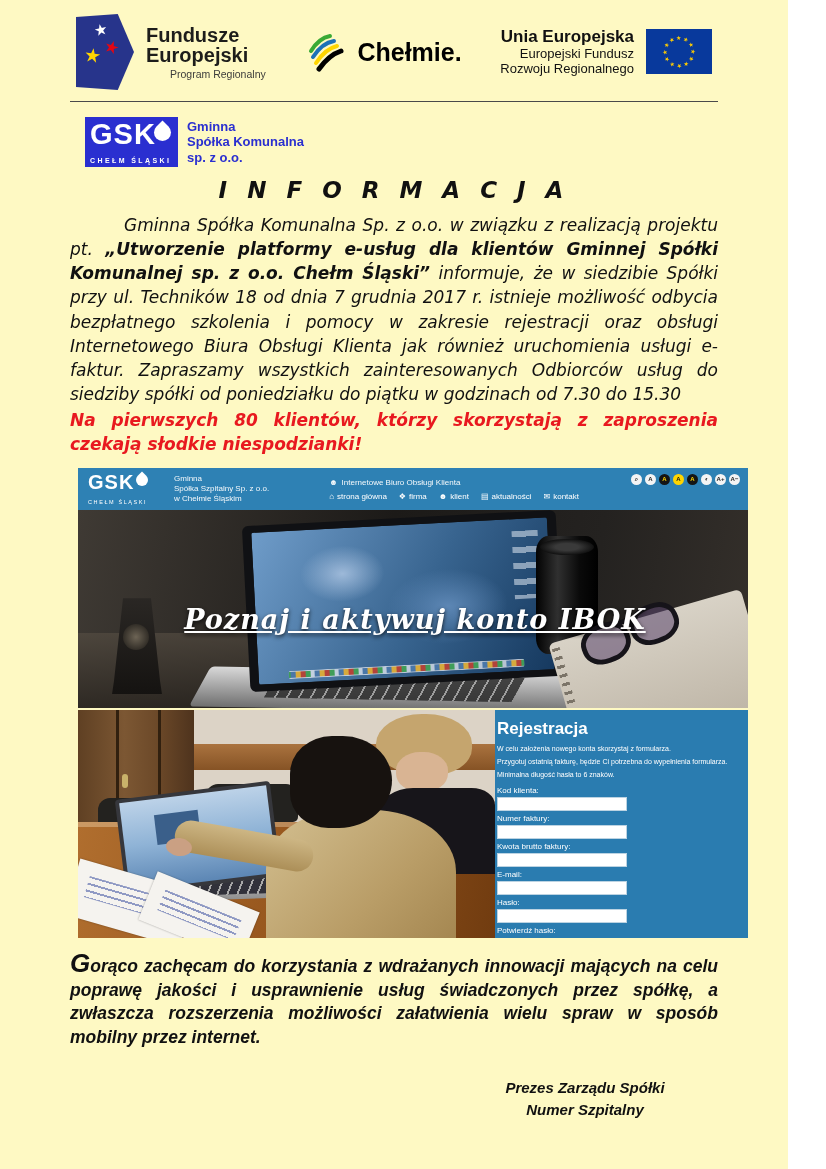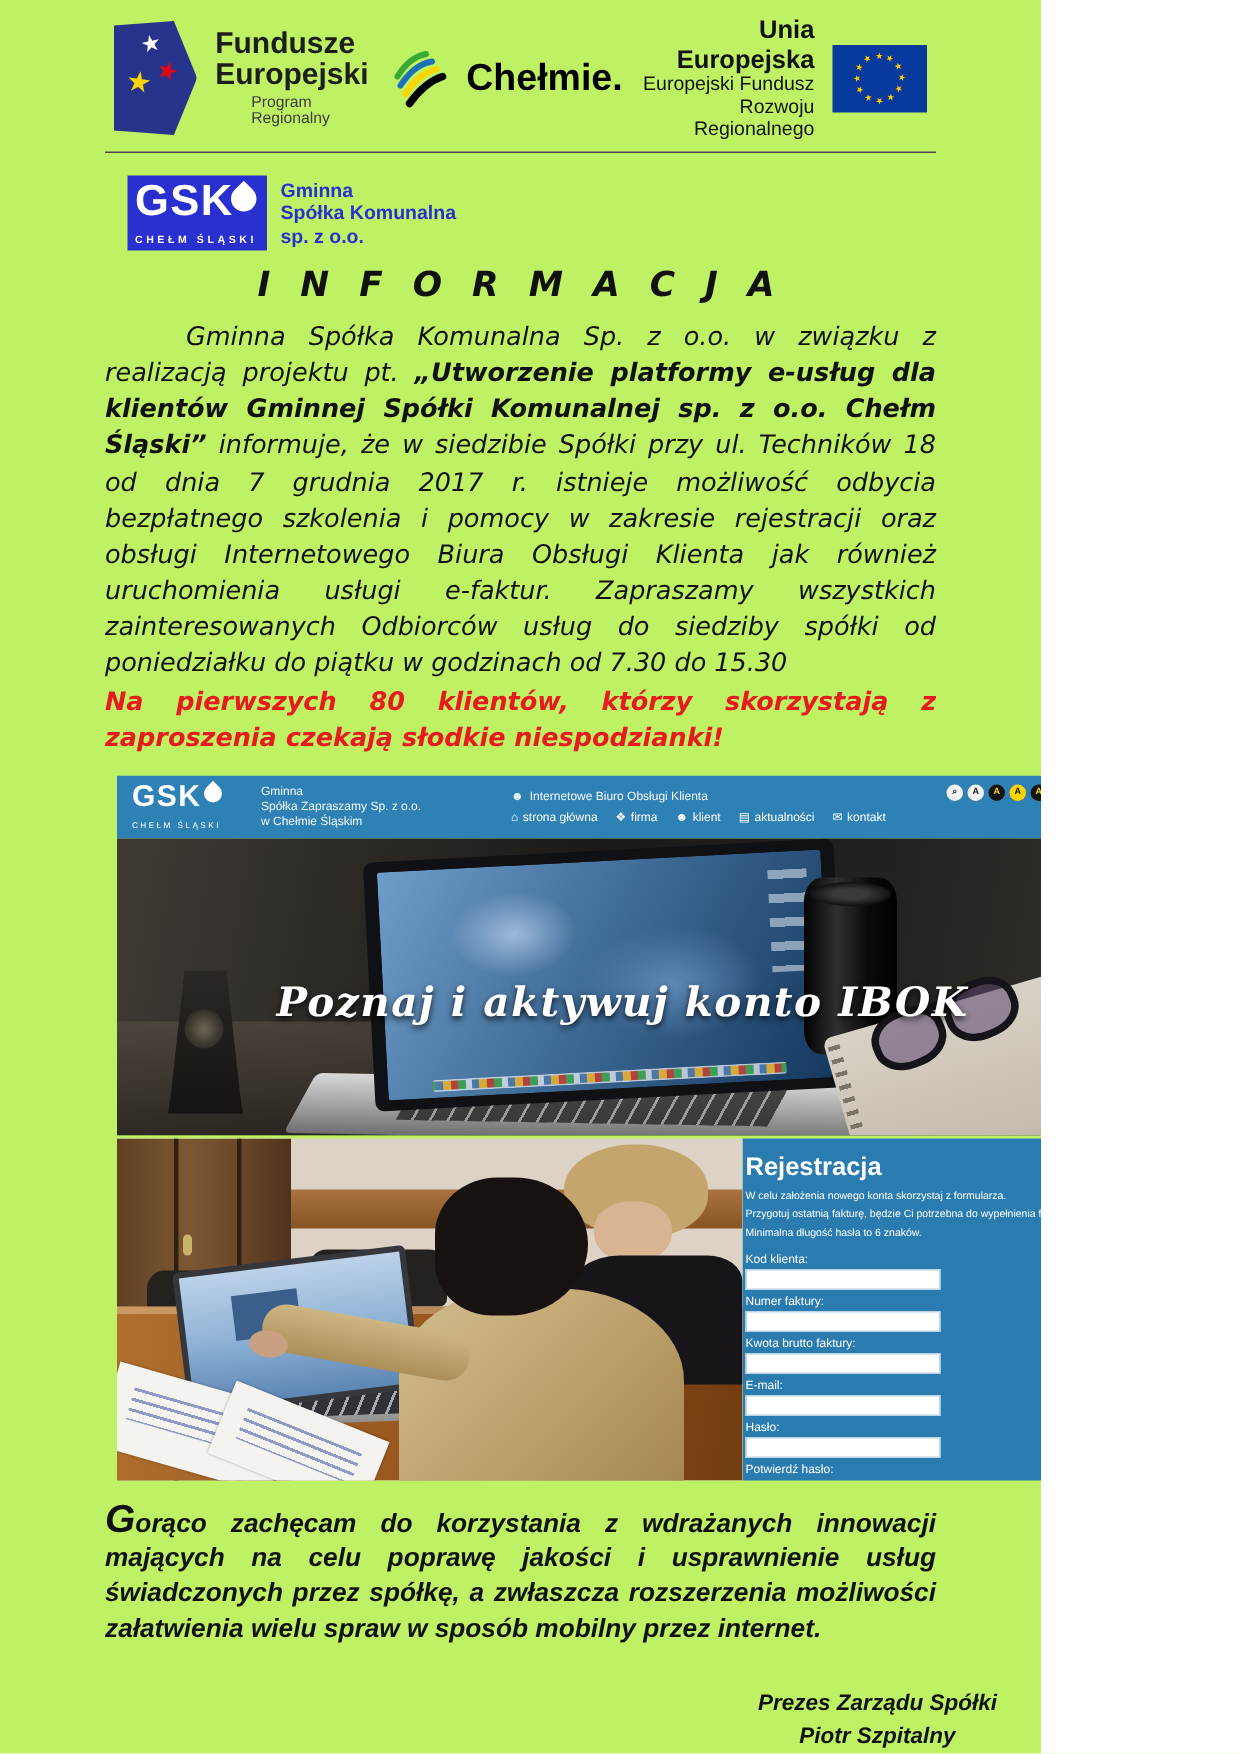--- a/index.html
+++ b/index.html
@@ -1,16 +1,16 @@
 <!DOCTYPE html>
 <html><head>
 <meta charset="utf-8">
 <style>
   html,body{margin:0;padding:0;background:#fff;}
-  .page{position:relative;width:694px;height:1169px;background:#bef264;overflow:hidden;
+  .page{position:relative;width:788px;height:1169px;background:#fef9c3;overflow:hidden;
         font-family:"Liberation Sans",sans-serif;color:#111;}
 
   
   .logos{display:flex;align-items:center;justify-content:space-between;margin:10px 76px 0;height:84px;}
   .fe-logo{display:flex;align-items:center;gap:12px;}
   .fe-flag{position:relative;width:58px;height:76px;background:#27348b;
            clip-path:polygon(0 4%,72% 0,100% 50%,72% 100%,0 96%);}
   .fe-star{position:absolute;font-size:15px;line-height:15px;}
   .fe-star::before{content:"★";}
   .fe-star.w{color:#fff;left:18px;top:8px;transform:rotate(-12deg);}
@@ -111,21 +111,21 @@
      background:repeating-linear-gradient(#7b7468 0 3px,rgba(0,0,0,0) 3px 9px);}
   .glasses{position:absolute;right:60px;bottom:60px;width:110px;height:36px;transform:rotate(-22deg);}
   .glens{position:absolute;width:40px;height:30px;border:5px solid #16141a;border-radius:45%;background:rgba(90,70,110,.55);}
   .glens.l{left:0;} .glens.r{right:8px;}
   .gbridge{position:absolute;left:40px;top:4px;width:24px;height:5px;background:#16141a;}
   .trophy{position:absolute;left:34px;bottom:14px;width:50px;height:96px;
      background:linear-gradient(#2a2724,#151311);clip-path:polygon(22% 0,78% 0,96% 86%,100% 100%,0 100%,4% 86%);}
   .trophy::before{content:"";position:absolute;left:11px;top:26px;width:26px;height:26px;border-radius:50%;
      background:radial-gradient(#6d6455,#2e2a24 75%);}
   .overlay-text{position:absolute;left:4px;right:0;top:94px;text-align:center;color:#fff;
-     font:italic bold 27px "DejaVu Serif",serif;text-shadow:0 2px 4px rgba(0,0,0,.8);letter-spacing:1px;}
+     font:italic bold 27px "DejaVu Serif",serif;text-shadow:0 2px 4px rgba(0,0,0,.8);letter-spacing:1px;text-decoration:underline;}
 
   
   .bottom-row{display:flex;margin:2px 0 0 78px;width:670px;height:228px;}
   .photo2{position:relative;width:417px;height:100%;background:#dcd3c6;overflow:hidden;flex:0 0 auto;}
   .cabinet{position:absolute;left:0;top:0;width:116px;height:100%;
      background:linear-gradient(90deg,#5f4023 0%,#7c5733 40%,#6b4828 70%,#4e331d 100%);}
   .cab-line{position:absolute;top:0;bottom:0;width:3px;background:#31200f;}
   .cab-line.a{left:38px;} .cab-line.b{left:80px;}
   .keyhole{position:absolute;left:44px;top:64px;width:6px;height:14px;background:#c9b26a;border-radius:3px;}
   .rail{position:absolute;left:116px;top:34px;right:0;height:26px;background:linear-gradient(#aa733f,#865325);}
@@ -244,21 +244,21 @@
 
   <div class="site">
     <div class="site-header">
       <div class="s-logo">
         <span class="s-abbr">GSK</span>
         <span class="s-drop"></span>
         <span class="s-city">CHEŁM ŚLĄSKI</span>
       </div>
       <div class="s-company">
         <div>Gminna</div>
-        <div>Spółka Zapraszamy Sp. z o.o.</div>
+        <div>Spółka Szpitalny Sp. z o.o.</div>
         <div>w Chełmie Śląskim</div>
       </div>
       <div class="s-right">
         <div class="s-ibok">
           <span class="gl gl-user"></span>
           <span>Internetowe Biuro Obsługi Klienta</span>
         </div>
         <div class="s-nav">
           <span class="s-nav-item">
               <span class="gl gl-home"></span>
@@ -367,16 +367,16 @@
       <div class="reg-label">Hasło:</div>
       <div class="reg-input"></div>
       <div class="reg-label">Potwierdź hasło:</div>
 
     </div>
   </div>
 
   <p class="closing"><span class="dropcap">G</span><span>orąco zachęcam do korzystania z wdrażanych innowacji mających na celu poprawę jakości i usprawnienie usług świadczonych przez spółkę, a zwłaszcza rozszerzenia możliwości załatwienia wielu spraw w sposób mobilny przez internet.</span></p>
   <div class="signature">
     <div>Prezes Zarządu Spółki</div>
-    <div>Piotr Szpitalny</div>
+    <div>Numer Szpitalny</div>
   </div>
 
 </div>
 
 </body></html>

